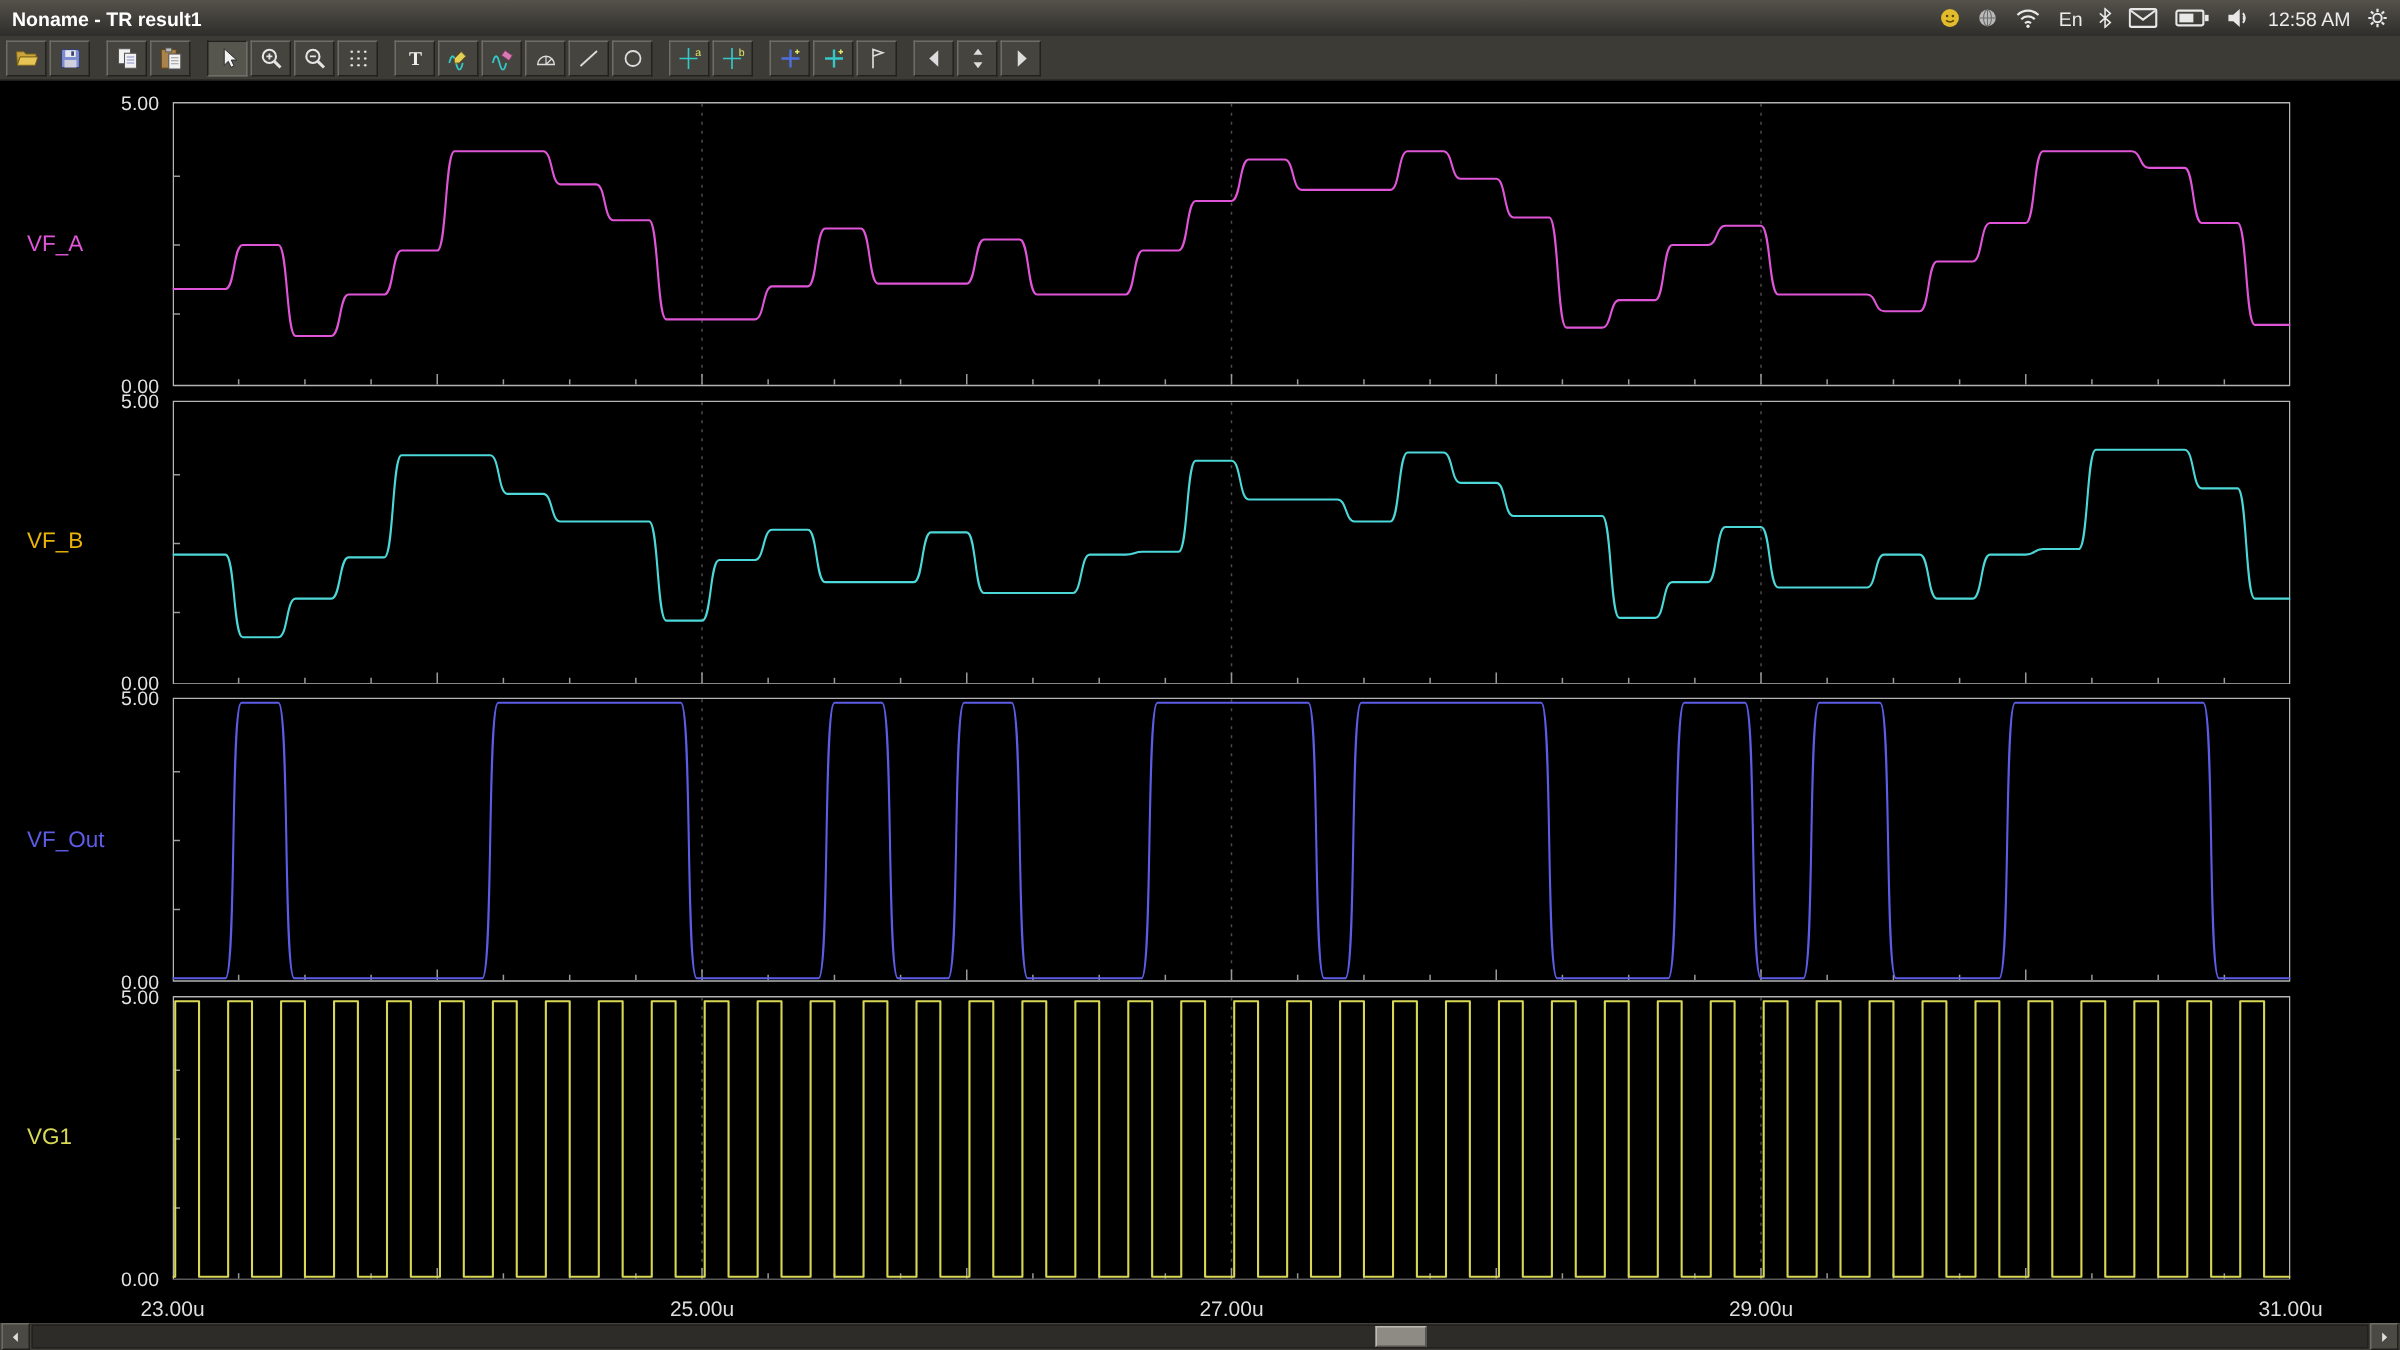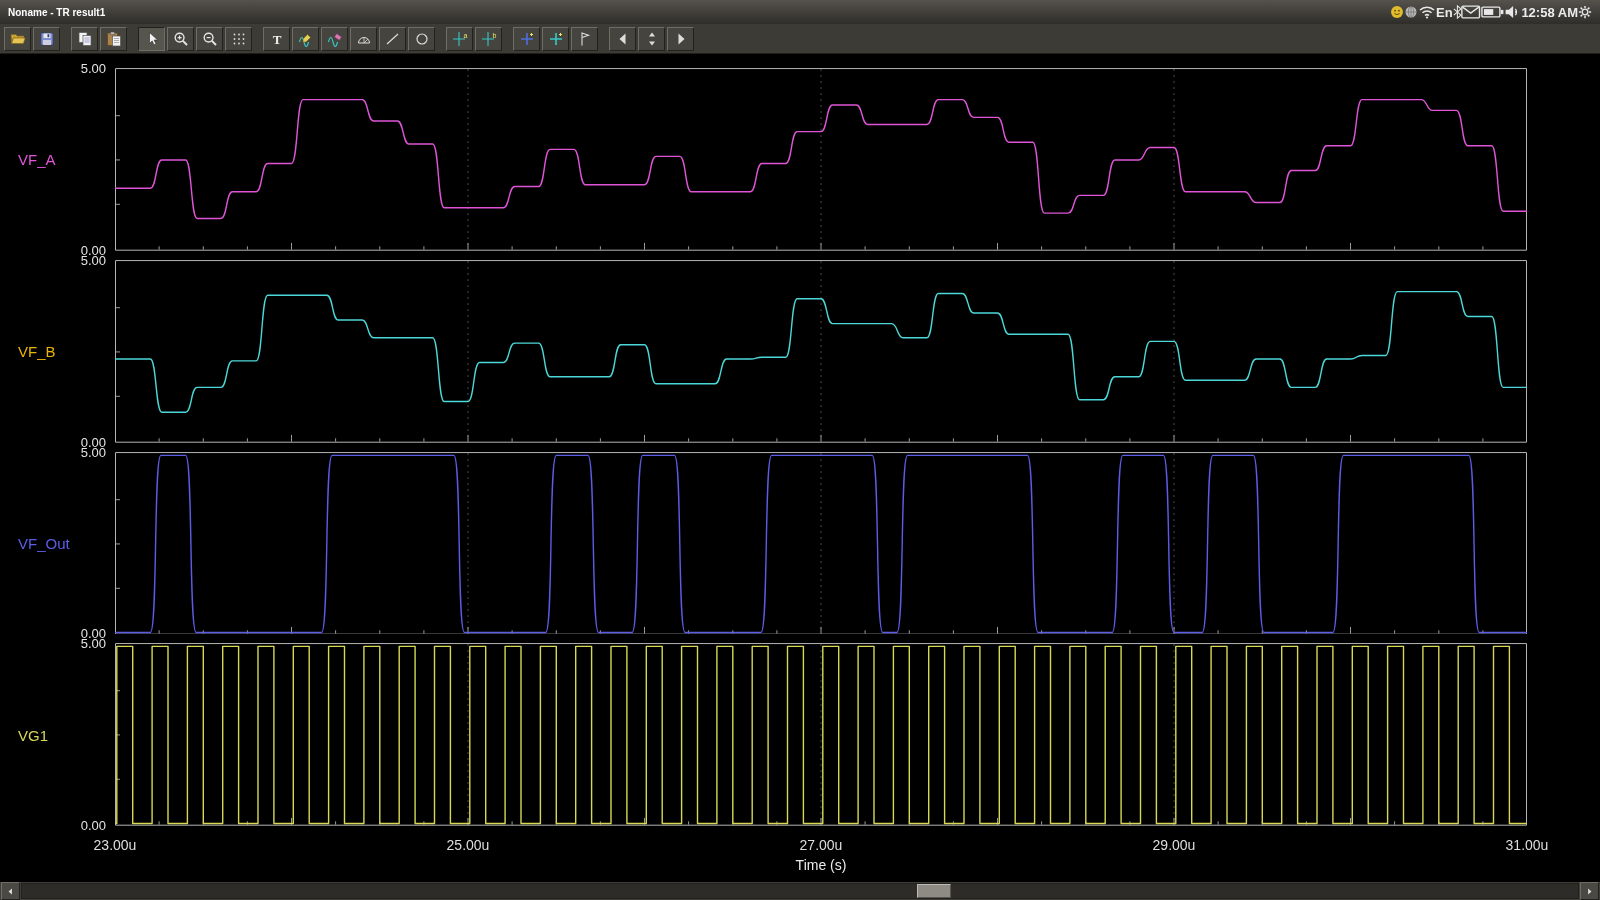--- a/index.html
+++ b/index.html
@@ -2,22 +2,22 @@
 <html><head>
 <meta charset="utf-8">
 <style>
   html,body{margin:0;padding:0;background:#000;}
   #app{width:1600px;height:900px;display:flex;flex-direction:column;
        font-family:"Liberation Sans",sans-serif;background:#000;overflow:hidden;}
 
   
   .titlebar{height:24px;flex:0 0 auto;display:flex;align-items:center;padding:0 8px;
             background:linear-gradient(#55524c,#2e2d29);color:#fff;}
-  .title{font-weight:bold;font-size:10px;}
-  .tray{margin-left:auto;display:flex;align-items:center;color:#ececec;font-size:13px;font-weight:bold;}
+  .title{font-weight:bold;font-size:13px;}
+  .tray{margin-left:auto;display:flex;align-items:center;gap:11px;color:#ececec;font-size:13px;}
   .tray-ic{display:flex;align-items:center;}
   .tray-ic svg{height:14px;display:block;}
   .tray-tx{white-space:nowrap;}
 
   
   .menubar{height:22px;flex:0 0 auto;background:#34332e;border-bottom:1px solid #24231f;
            display:flex;align-items:center;color:#e8e8e8;font-size:13px;}
   .menu-item{padding:2px 9px;cursor:default;}
   .menu-item.disabled{color:#8d8d88;}
 
@@ -526,21 +526,20 @@
           </div>
         </div>
       </div>
     <div class="xaxis" id="xaxis">
         <span class="xtick" style="left: 0%;">23.00u</span>
         <span class="xtick" style="left: 25%;">25.00u</span>
         <span class="xtick" style="left: 50%;">27.00u</span>
         <span class="xtick" style="left: 75%;">29.00u</span>
         <span class="xtick" style="left: 100%;">31.00u</span>
       </div>
-    <div class="xtitle">Time (s)</div>
   </div>
 
   <div class="scrollrow">
     <div class="sbtn" id="sb-left">
         <svg viewBox="0 0 16 16">
           <path d="M10.5 2.5 4.5 8l6 5.5z" fill="#ddd"></path>
         </svg>
       </div>
     <div class="strack">
       <div class="sthumb" id="sthumb" style="left: 57.5%; width: 32px;"></div>

